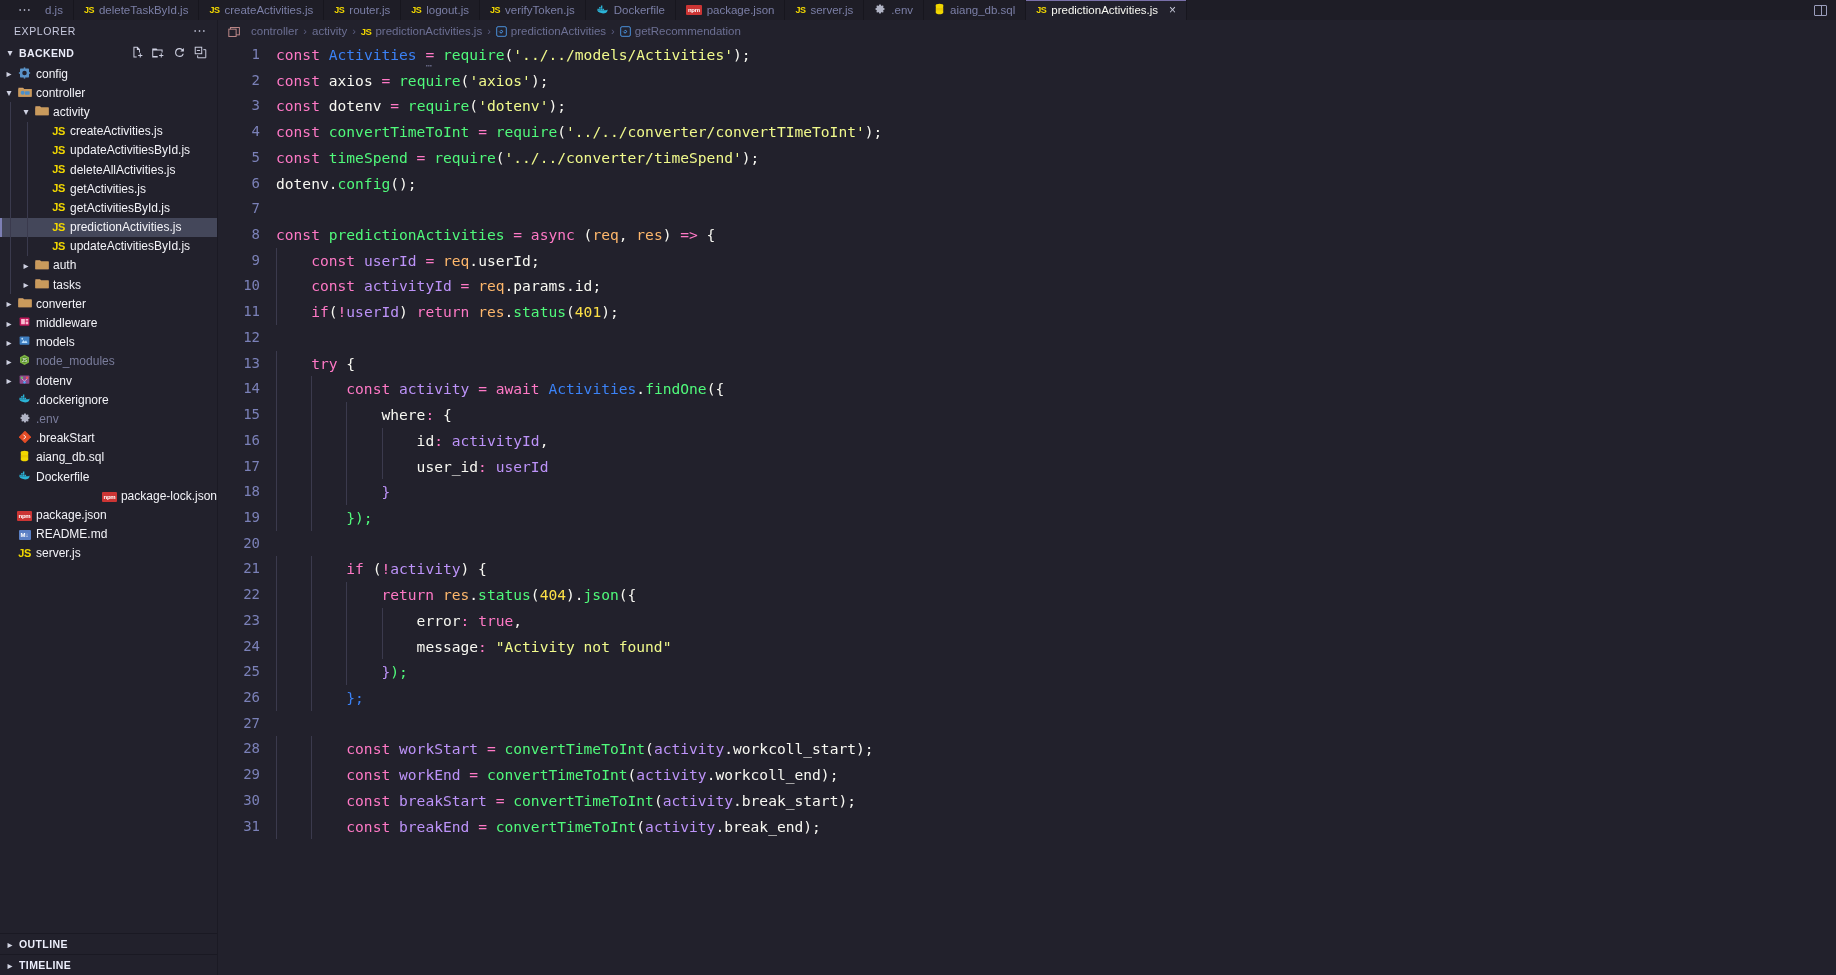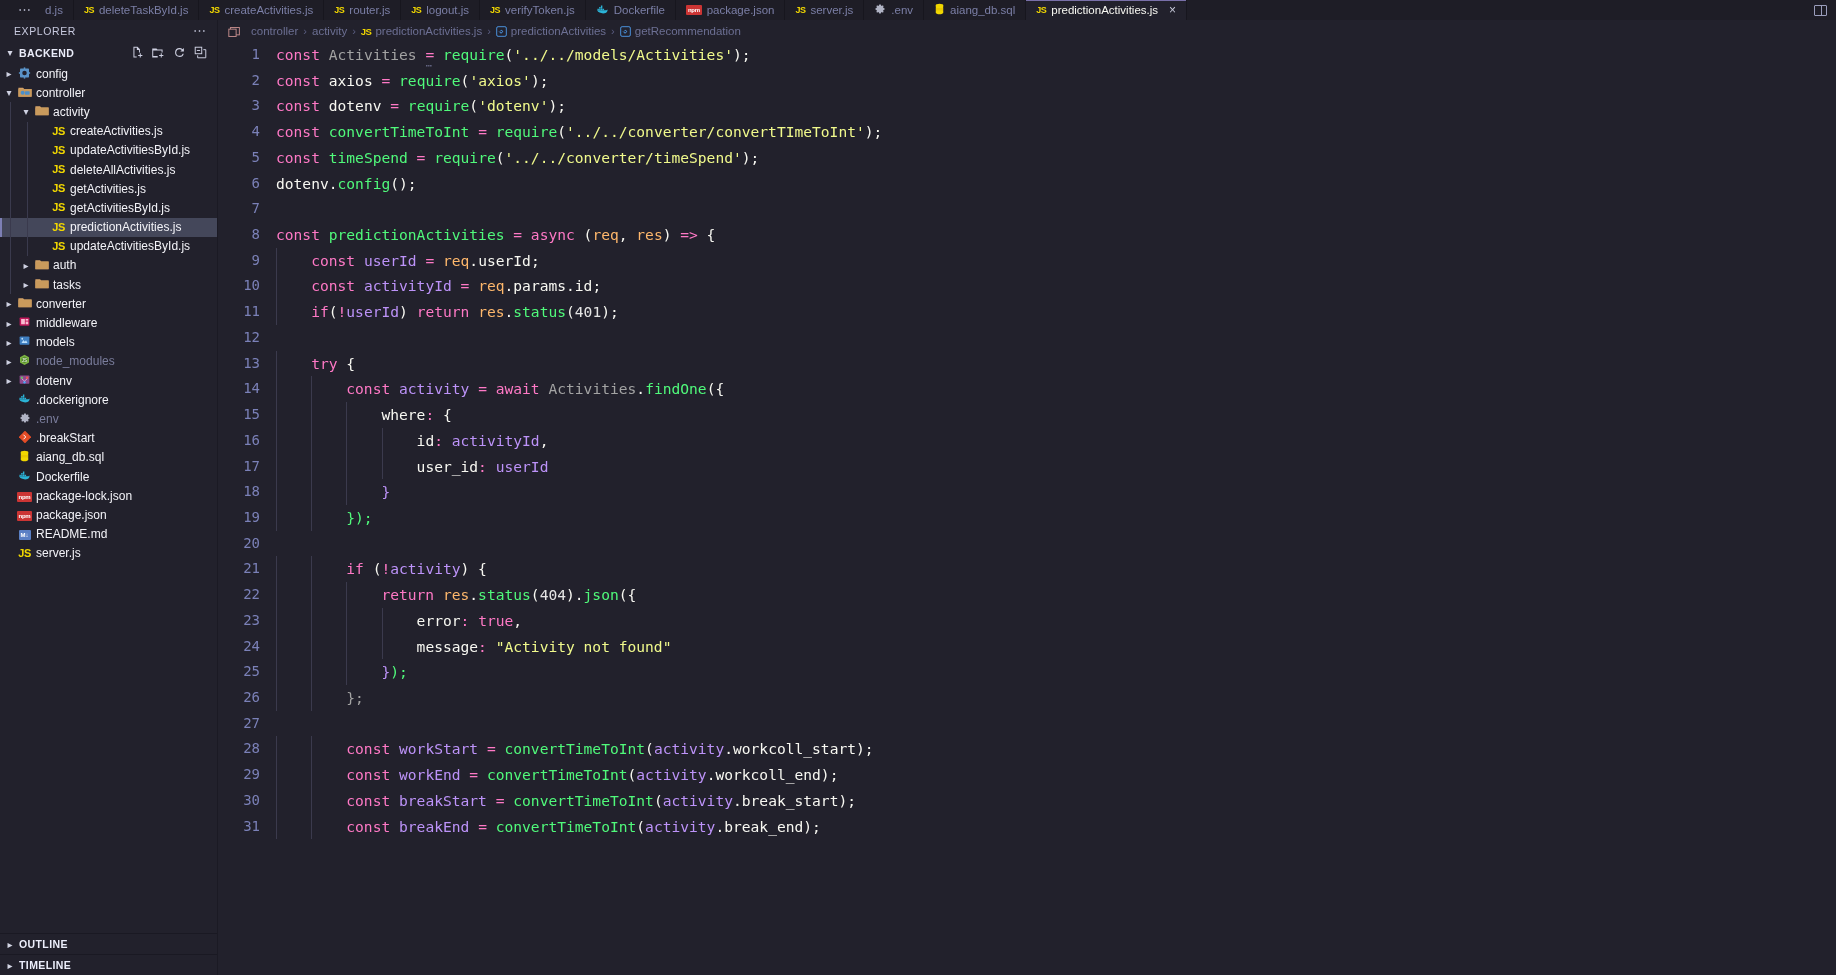--- a/index.html
+++ b/index.html
@@ -114,23 +114,23 @@
   .lnum {
     width: 58px; flex: none; text-align: right; padding-right: 16px;
     color: #7b81b8; font-size: 14px;
   }
   .ctext { position: relative; }
 
   
   .t-kw   { color: #ff79c6; }
   .t-fn   { color: #50fa7b; }
   .t-str  { color: #f1fa8c; }
-  .t-num  { color: #e5e5e5; margin-top: 18px; }
+  .t-num  { color: #fde047; margin-top: 18px; }
   .t-var  { color: #bd93f9; }
-  .t-cls  { color: #a3a3a3; }
+  .t-cls  { color: #3b82f6; }
   .t-par  { color: #ffb86c; }
   .t-prop { color: #f8f8f2; }
   .t-pun  { color: #f8f8f2; }
   .t-op   { color: #ff79c6; }
   .t-grn  { color: #50fa7b; }
 
   .indent-guide {
     position: absolute; top: 0; height: 25.72px; width: 1px; background: #3b3a4d;
   }
   .ghost-dots { color: #6a6d8c; }
@@ -427,21 +427,21 @@
             <span class="flabel">aiang_db.sql</span>
           </div>
           <div class="row" style="padding-left: 2px;">
             <span class="twisty"></span>
             <span class="ic ficon"><svg width="13" height="11" viewBox="0 0 18 14">
                 <path d="M2 6h2v2H2zM4.4 6h2v2h-2zM6.8 6h2v2h-2zM9.2 6h2v2h-2zM4.4 3.7h2v2h-2zM6.8 3.7h2v2h-2zM6.8 1.4h2v2h-2z" fill="#2bb3d6"></path>
                 <path d="M0.5 8.2h12c1.4 0 2.6-.5 3.4-1.3.3.9.1 2.1-.6 3.1-1 1.4-2.8 2.4-5.4 2.4-3.6 0-6.8-1.2-8.4-4.2z" fill="#2bb3d6"></path>
               </svg></span>
             <span class="flabel">Dockerfile</span>
           </div>
-          <div class="row" style="padding-left: 2px;">
+          <div class="row" style="padding-left: 2px; justify-content: flex-end;">
             <span class="twisty"></span>
             <span class="ic ficon"><span style="display:inline-block;background:#cc3534;color:#fff;font-size:6px;font-weight:700;line-height:8px;padding:1px 2px;border-radius:1px;letter-spacing:-0.3px;font-family:'Liberation Sans',sans-serif;">npm</span></span>
             <span class="flabel">package-lock.json</span>
           </div>
           <div class="row" style="padding-left: 2px;">
             <span class="twisty"></span>
             <span class="ic ficon"><span style="display:inline-block;background:#cc3534;color:#fff;font-size:6px;font-weight:700;line-height:8px;padding:1px 2px;border-radius:1px;letter-spacing:-0.3px;font-family:'Liberation Sans',sans-serif;">npm</span></span>
             <span class="flabel">package.json</span>
           </div>
           <div class="row" style="padding-left: 2px;">

